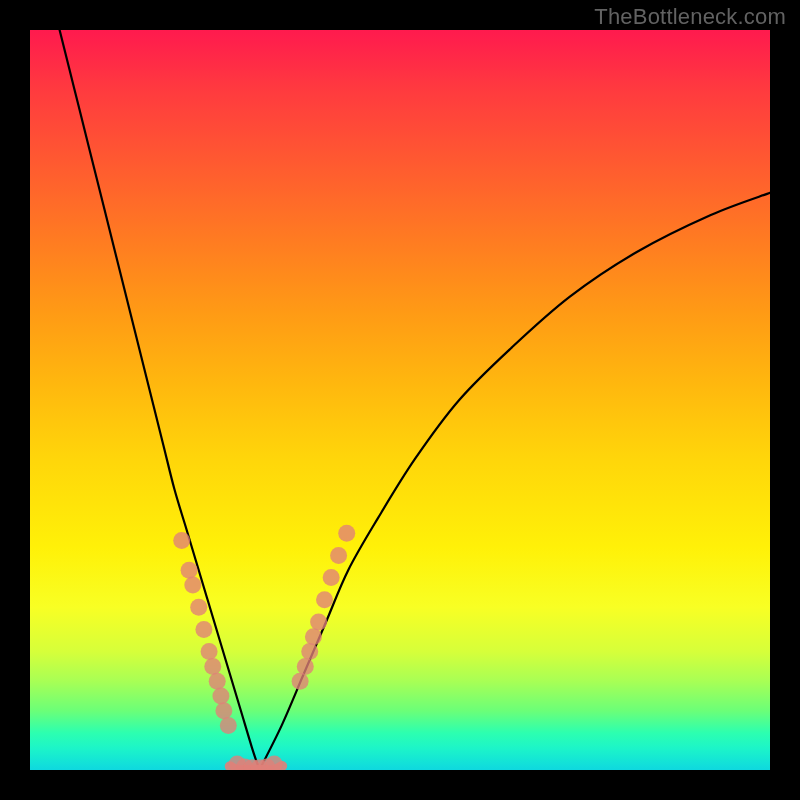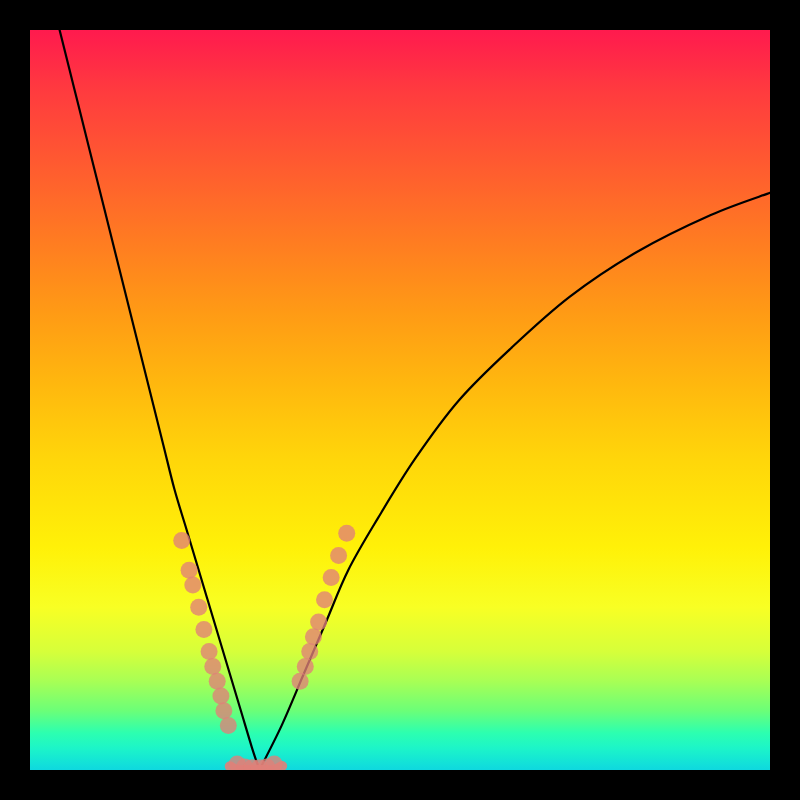--- a/index.html
+++ b/index.html
@@ -56,20 +56,21 @@
   svg.curves {
     position: absolute;
     top: 0;
     left: 0;
   }
 </style>
 </head>
 <body>
 
 <div class="frame">
+  <div class="watermark">TheBottleneck.com</div>
   <div class="plot">
     <svg class="curves" width="740" height="740" viewBox="0 0 740 740">
       <g id="curve-layer">
           <path d="M29.6,0 C32.06666666666666,9.866666666666674 39.46666666666666,39.46666666666658 44.4,59.19999999999993 C49.333333333333336,78.9333333333334 54.266666666666666,98.66666666666663 59.2,118.39999999999998 C64.13333333333333,138.13333333333344 69.06666666666666,157.86666666666656 74,177.60000000000002 C78.93333333333332,197.33333333333337 83.86666666666667,217.06666666666672 88.8,236.79999999999995 C93.73333333333332,256.53333333333336 98.66666666666667,276.2666666666667 103.60000000000001,296 C108.53333333333333,315.7333333333333 113.46666666666668,335.4666666666667 118.4,355.2 C123.33333333333334,374.93333333333334 128.88333333333335,397.1333333333333 133.2,414.4 C137.51666666666665,431.6666666666667 140.6,445.2333333333333 144.3,458.8 C148,472.3666666666667 151.7,483.4666666666667 155.4,495.79999999999995 C159.1,508.1333333333333 162.8,520.4666666666667 166.5,532.8 C170.20000000000002,545.1333333333333 173.89999999999998,557.4666666666667 177.6,569.8 C181.29999999999998,582.1333333333333 185,594.4666666666667 188.70000000000002,606.8 C192.4,619.1333333333333 196.10000000000002,631.4666666666667 199.8,643.8 C203.50000000000003,656.1333333333333 207.20000000000002,668.4666666666667 210.89999999999998,680.8 C214.6,693.1333333333333 218.91666666666666,707.9333333333334 222,717.8 C225.08333333333334,727.6666666666666 228.16666666666669,736.3 229.4,740 C230.63333333333335,743.7 229.4,740 229.4,740" fill="none" stroke="#000000" stroke-width="2.2" stroke-linecap="round"></path>
           <path d="M229.4,740 C233.1,732.6 244.20000000000002,711.6333333333333 251.60000000000002,695.6 C259,679.5666666666667 266.4,661.0666666666667 273.8,643.8 C281.2,626.5333333333333 288.6,609.2666666666667 296,592 C303.4,574.7333333333333 309.56666666666666,557.4666666666667 318.2,540.2 C326.8333333333333,522.9333333333334 336.7,506.9 347.79999999999995,488.4 C358.9,469.90000000000003 371.2333333333333,448.9333333333333 384.8,429.2 C398.3666666666667,409.4666666666667 413.1666666666667,388.5 429.2,370 C445.23333333333335,351.5 462.5,335.4666666666667 481,318.20000000000005 C499.50000000000006,300.9333333333333 519.2333333333333,282.4333333333333 540.1999999999999,266.4 C561.1666666666666,250.36666666666662 583.3666666666667,235.5666666666666 606.8,222 C630.2333333333333,208.4333333333334 658.6,194.86666666666667 680.8000000000001,185 C703,175.13333333333333 730.1333333333333,166.5 740,162.79999999999995 C749.8666666666666,159.10000000000002 740,162.79999999999995 740,162.79999999999995" fill="none" stroke="#000000" stroke-width="2.2" stroke-linecap="round"></path>
           <path d="M199.8,736.3 C201.03333333333333,736.9166666666666 204.73333333333335,739.3833333333333 207.20000000000002,740 C209.66666666666666,740.6166666666667 212.13333333333335,740 214.6,740 C217.06666666666666,740 219.53333333333336,740 222,740 C224.46666666666667,740 226.93333333333337,740 229.4,740 C231.86666666666665,740 234.33333333333331,740 236.8,740 C239.26666666666668,740 241.73333333333332,740.6166666666667 244.20000000000002,740 C246.66666666666669,739.3833333333333 250.3666666666667,736.9166666666666 251.60000000000002,736.3 C252.8333333333333,735.6833333333333 251.60000000000002,736.3 251.60000000000002,736.3" fill="none" stroke="#e08078" stroke-width="10" stroke-linecap="round" opacity="0.9"></path>
         </g>
       <g id="dot-layer">
           <circle cx="151.7" cy="510.6" r="8.5" fill="#e08078" opacity="0.78"></circle>
           <circle cx="159.1" cy="540.2" r="8.5" fill="#e08078" opacity="0.78"></circle>

